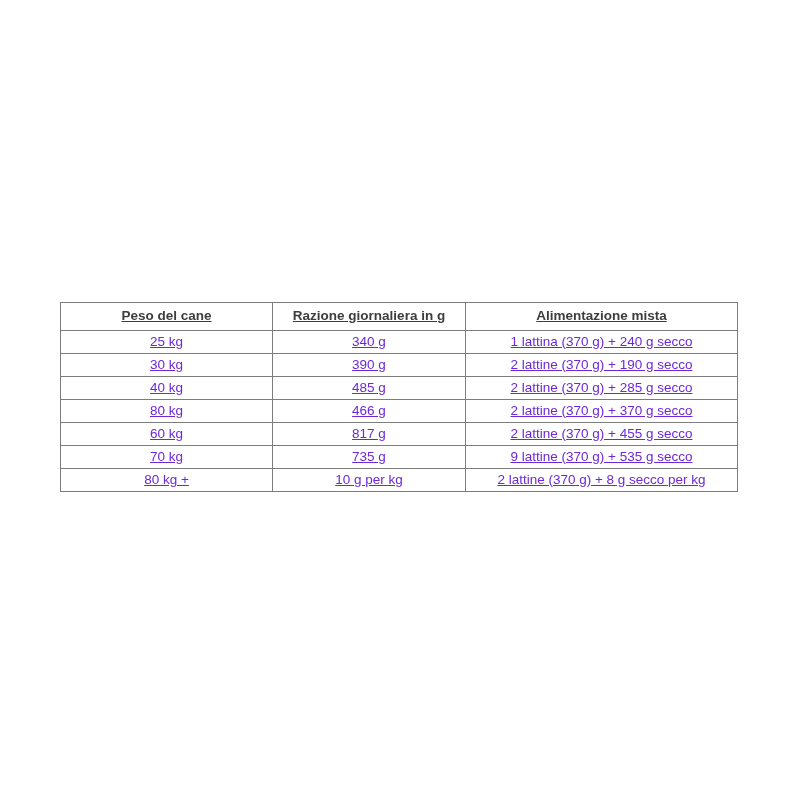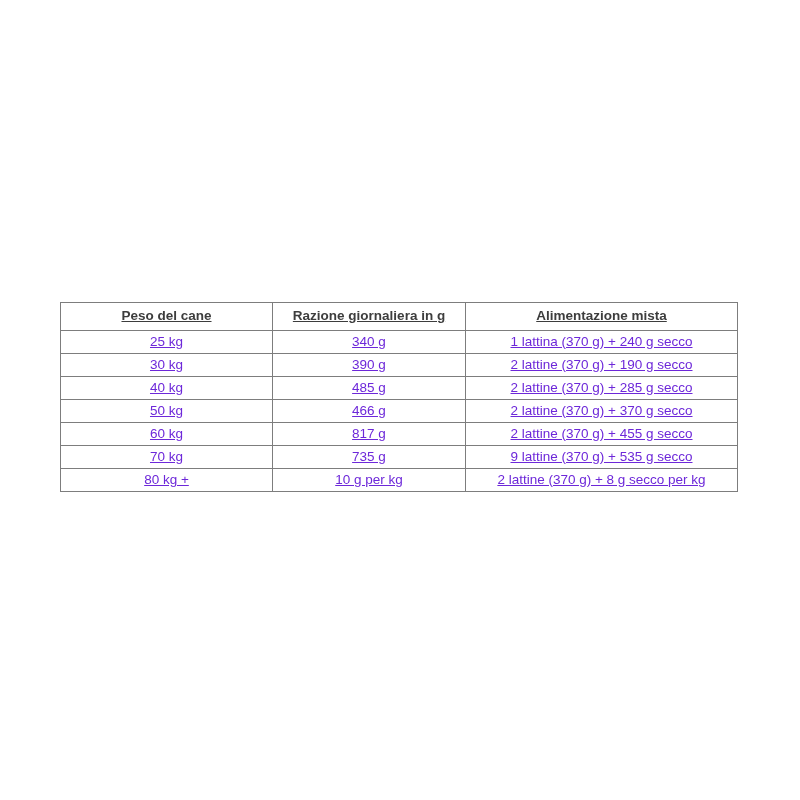--- a/index.html
+++ b/index.html
@@ -81,21 +81,21 @@
           <td>30 kg</td>
           <td>390 g</td>
           <td>2 lattine (370 g) + 190 g secco</td>
         </tr>
         <tr>
           <td>40 kg</td>
           <td>485 g</td>
           <td>2 lattine (370 g) + 285 g secco</td>
         </tr>
         <tr>
-          <td>50 kg</td>
+          <td>80 kg</td>
           <td>466 g</td>
           <td>2 lattine (370 g) + 370 g secco</td>
         </tr>
         <tr>
           <td>60 kg</td>
           <td>817 g</td>
           <td>2 lattine (370 g) + 455 g secco</td>
         </tr>
         <tr>
           <td>70 kg</td>

